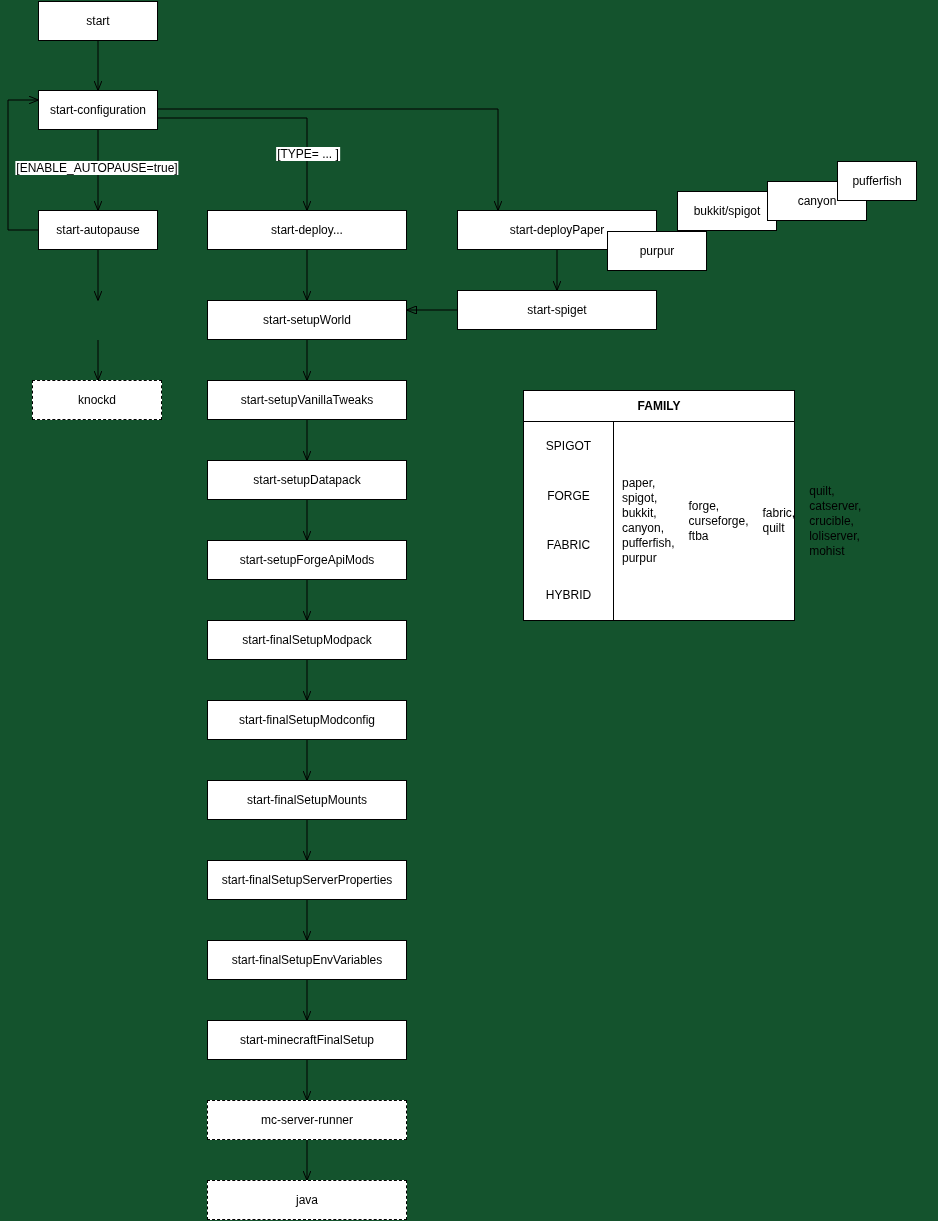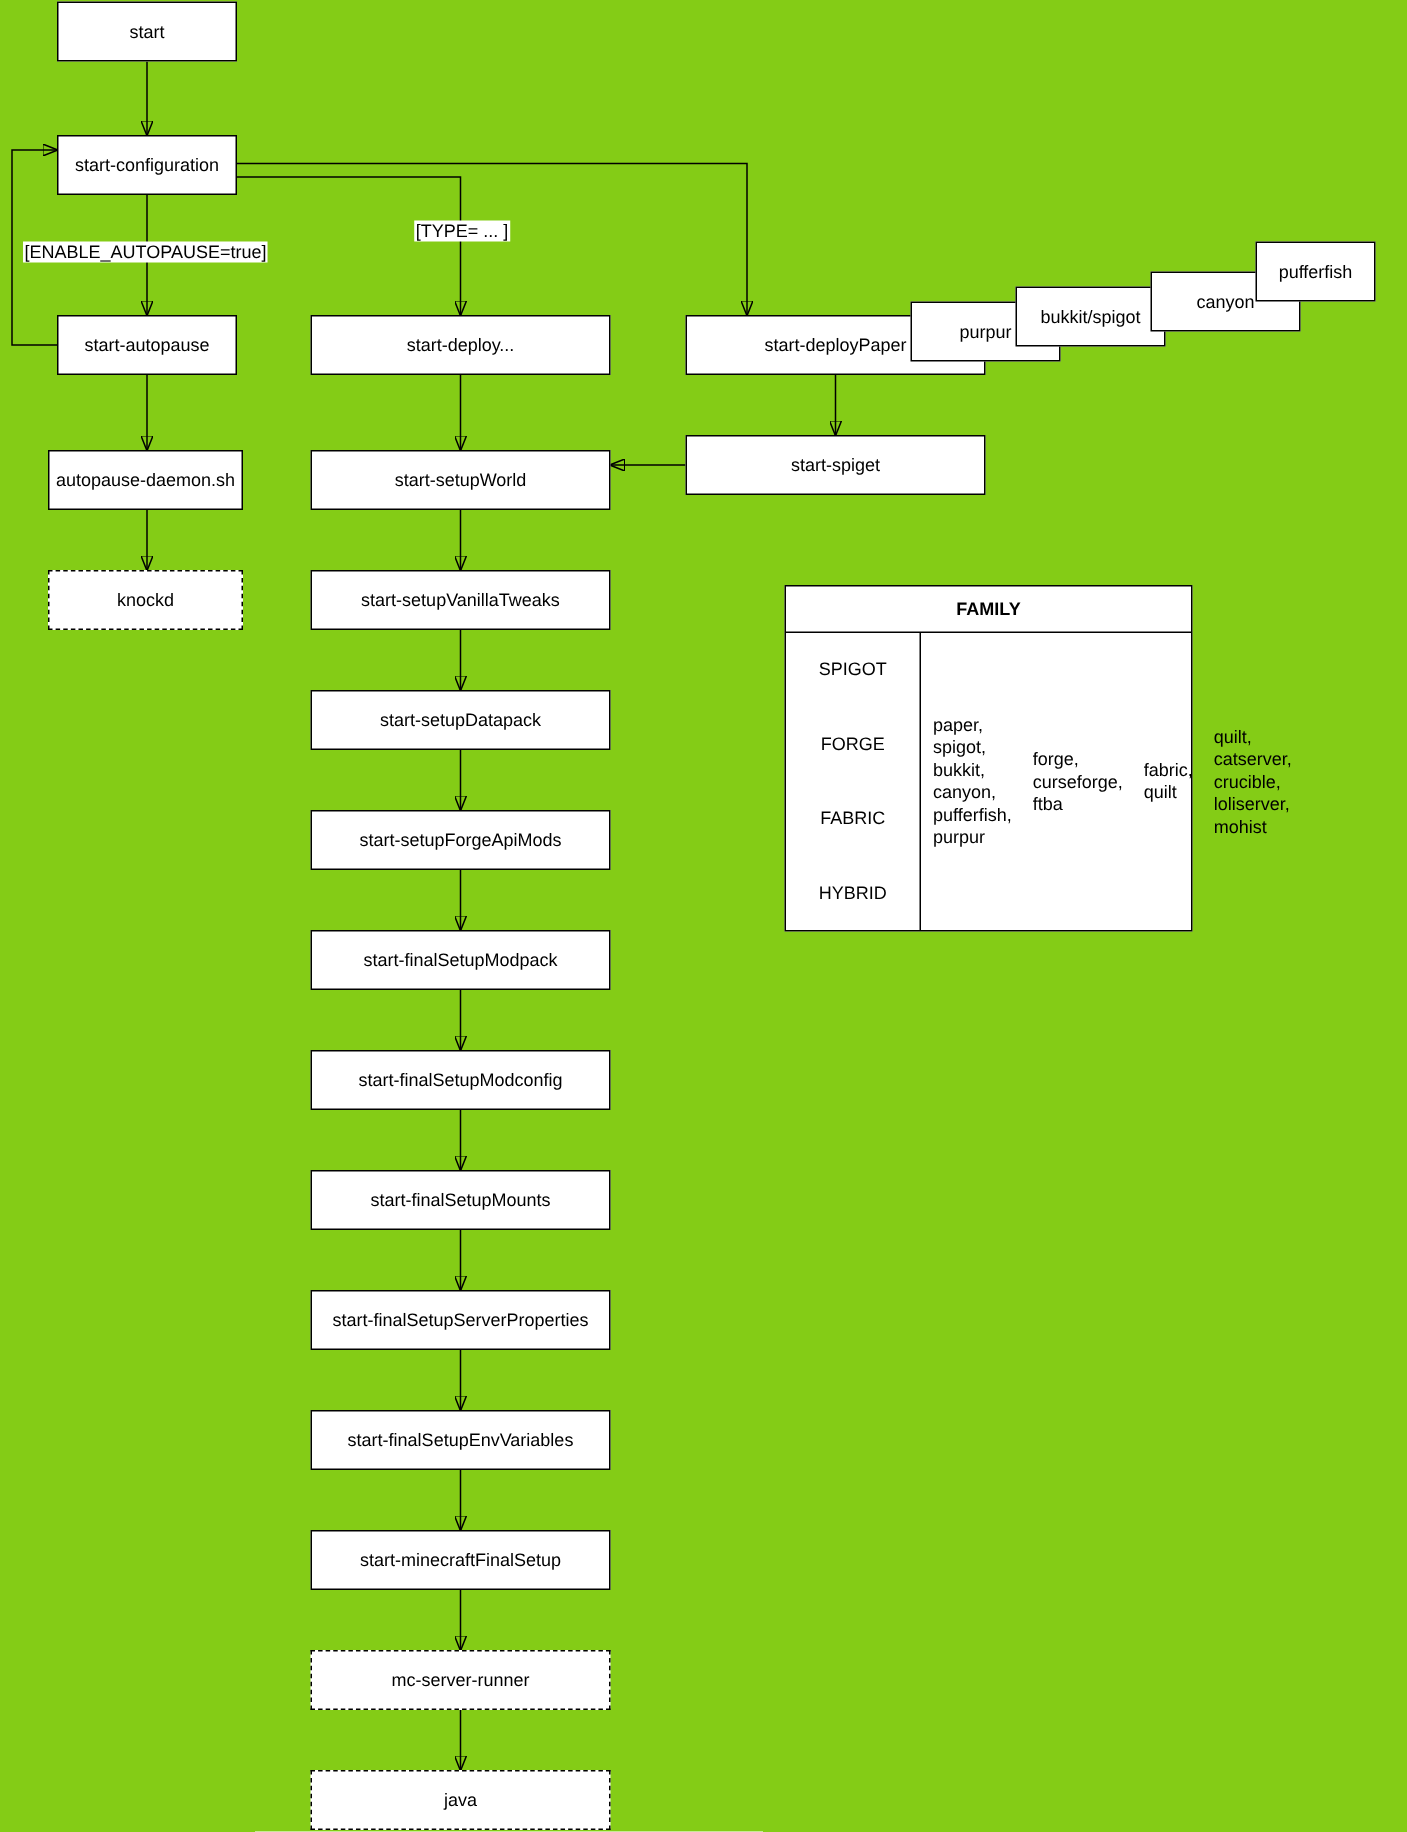--- a/index.html
+++ b/index.html
@@ -1,20 +1,20 @@
 <!DOCTYPE html>
 <html><head>
 <meta charset="utf-8">
 <style>
   html, body { margin: 0; padding: 0; background: #ffffff; }
   .canvas {
     position: relative;
     width: 938px;
     height: 1221px;
-    background: #84cc16;
+    background: #14532d;
     font-family: "Liberation Sans", sans-serif;
     color: #000000;
     overflow: hidden;
   }
   .edges {
     position: absolute;
     left: 0; top: 0;
     width: 938px; height: 1221px;
     z-index: 0;
   }
@@ -27,21 +27,21 @@
     display: flex;
     align-items: center;
     justify-content: center;
     text-align: center;
     font-size: 12px;
     line-height: 14px;
     z-index: 1;
     padding: 0 2px;
   }
   .node.dashed { border-style: dashed; }
-  .z1 { z-index: 1; } .z2 { z-index: 2; } .z3 { z-index: 3; }
+  .z1 { z-index: 1; } .z2 { z-index: 2; margin-top: 30px; } .z3 { z-index: 3; }
   .z4 { z-index: 4; text-align: center; } .z5 { z-index: 5; }
   .edge-label {
     position: absolute;
     transform: translate(-50%, -50%);
     background: #ffffff;
     font-size: 12px;
     white-space: nowrap;
     z-index: 2;
     padding: 0 1px;
   }
@@ -115,21 +115,20 @@
     <path d="M307,980 L307,1020" marker-end="url(#arrow)"></path>
     <path d="M307,1060 L307,1100" marker-end="url(#arrow)"></path>
     <path d="M307,1140 L307,1180" marker-end="url(#arrow)"></path>
     <path d="M557,250 L557,290" marker-end="url(#arrow)"></path>
     <path d="M457,310 L407,310" marker-end="url(#arrow)"></path>
   </svg>
 
   <div class="node" style="left:38px;top:1px;width:120px;height:40px">start</div>
   <div class="node" style="left:38px;top:90px;width:120px;height:40px">start-configuration</div>
   <div class="node" style="left:38px;top:210px;width:120px;height:40px">start-autopause</div>
-  <div class="node" style="left:32px;top:300px;width:130px;height:40px">autopause-daemon.sh</div>
   <div class="node dashed" style="left:32px;top:380px;width:130px;height:40px">knockd</div>
 
   <div class="node" style="left:207px;top:210px;width:200px;height:40px">start-deploy...</div>
   <div class="node" style="left:207px;top:300px;width:200px;height:40px">start-setupWorld</div>
   <div class="node" style="left:207px;top:380px;width:200px;height:40px">start-setupVanillaTweaks</div>
   <div class="node" style="left:207px;top:460px;width:200px;height:40px">start-setupDatapack</div>
   <div class="node" style="left:207px;top:540px;width:200px;height:40px">start-setupForgeApiMods</div>
   <div class="node" style="left:207px;top:620px;width:200px;height:40px">start-finalSetupModpack</div>
   <div class="node" style="left:207px;top:780px;width:200px;height:40px">start-finalSetupMounts</div>
   <div class="node" style="left:207px;top:700px;width:200px;height:40px">start-finalSetupModconfig</div>

